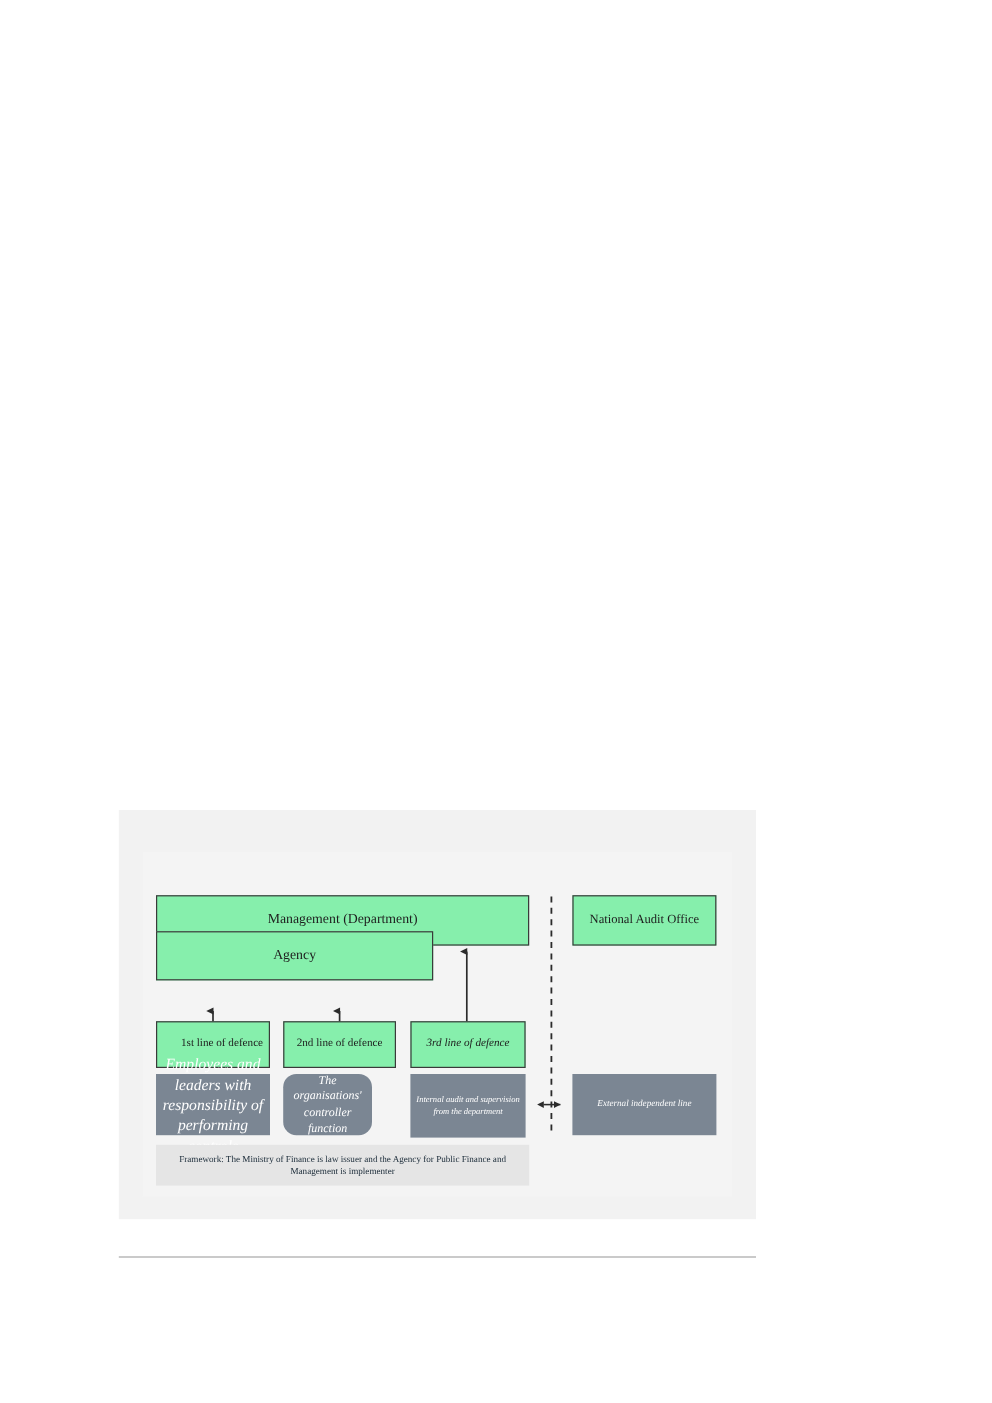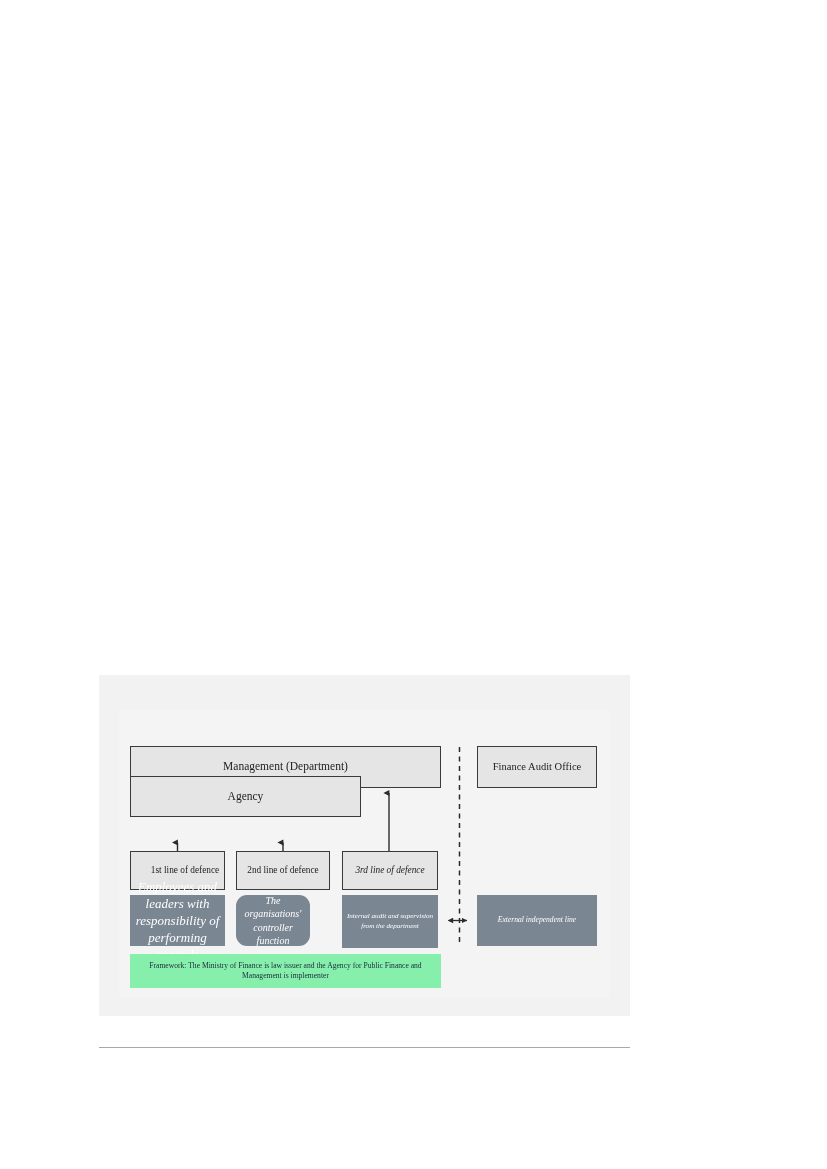--- a/index.html
+++ b/index.html
@@ -31,21 +31,21 @@
     top: 35px;
     width: 491px;
     height: 287px;
     background: #f4f4f4;
     box-sizing: border-box;
   }
 
   
   .wbox {
     position: absolute;
-    background: #e5e5e5;
+    background: #86efac;
     border: 1.4px solid #3a3a3a;
     box-sizing: border-box;
     display: flex;
     align-items: center;
     justify-content: center;
     text-align: center;
     color: #1d1d1d;
     line-height: 1.2;
   }
   .gbox {
@@ -56,21 +56,21 @@
     align-items: center;
     justify-content: center;
     text-align: center;
     color: #ffffff;
     font-style: italic;
     line-height: 1.32;
     padding: 2px 4px;
   }
   .bbox {
     position: absolute;
-    background: #86efac;
+    background: #e5e5e5;
     box-sizing: border-box;
     display: flex;
     align-items: center;
     justify-content: center;
     text-align: center;
     color: #20303d;
     line-height: 1.3;
     padding: 2px 6px;
   }
 
@@ -138,21 +138,21 @@
   <span>Employees and leaders with responsibility of performing controls</span>
 </div>
 <div class="gbox" id="box-desc2">
   <span>The organisations' controller function</span>
 </div>
 <div class="gbox" id="box-desc3">
   <span>Internal audit and supervision from the department</span>
 </div>
 
 <div class="wbox" id="box-nao">
-  <span>Finance Audit Office</span>
+  <span>National Audit Office</span>
 </div>
 <div class="gbox" id="box-ext">
   <span>External independent line</span>
 </div>
 
 <div class="bbox" id="box-framework">
   <span>Framework: The Ministry of Finance is law issuer and the Agency for Public Finance and Management is implementer</span>
 </div>
 
 <svg id="connectors" viewBox="0 0 827 1169" xmlns="http://www.w3.org/2000/svg">

